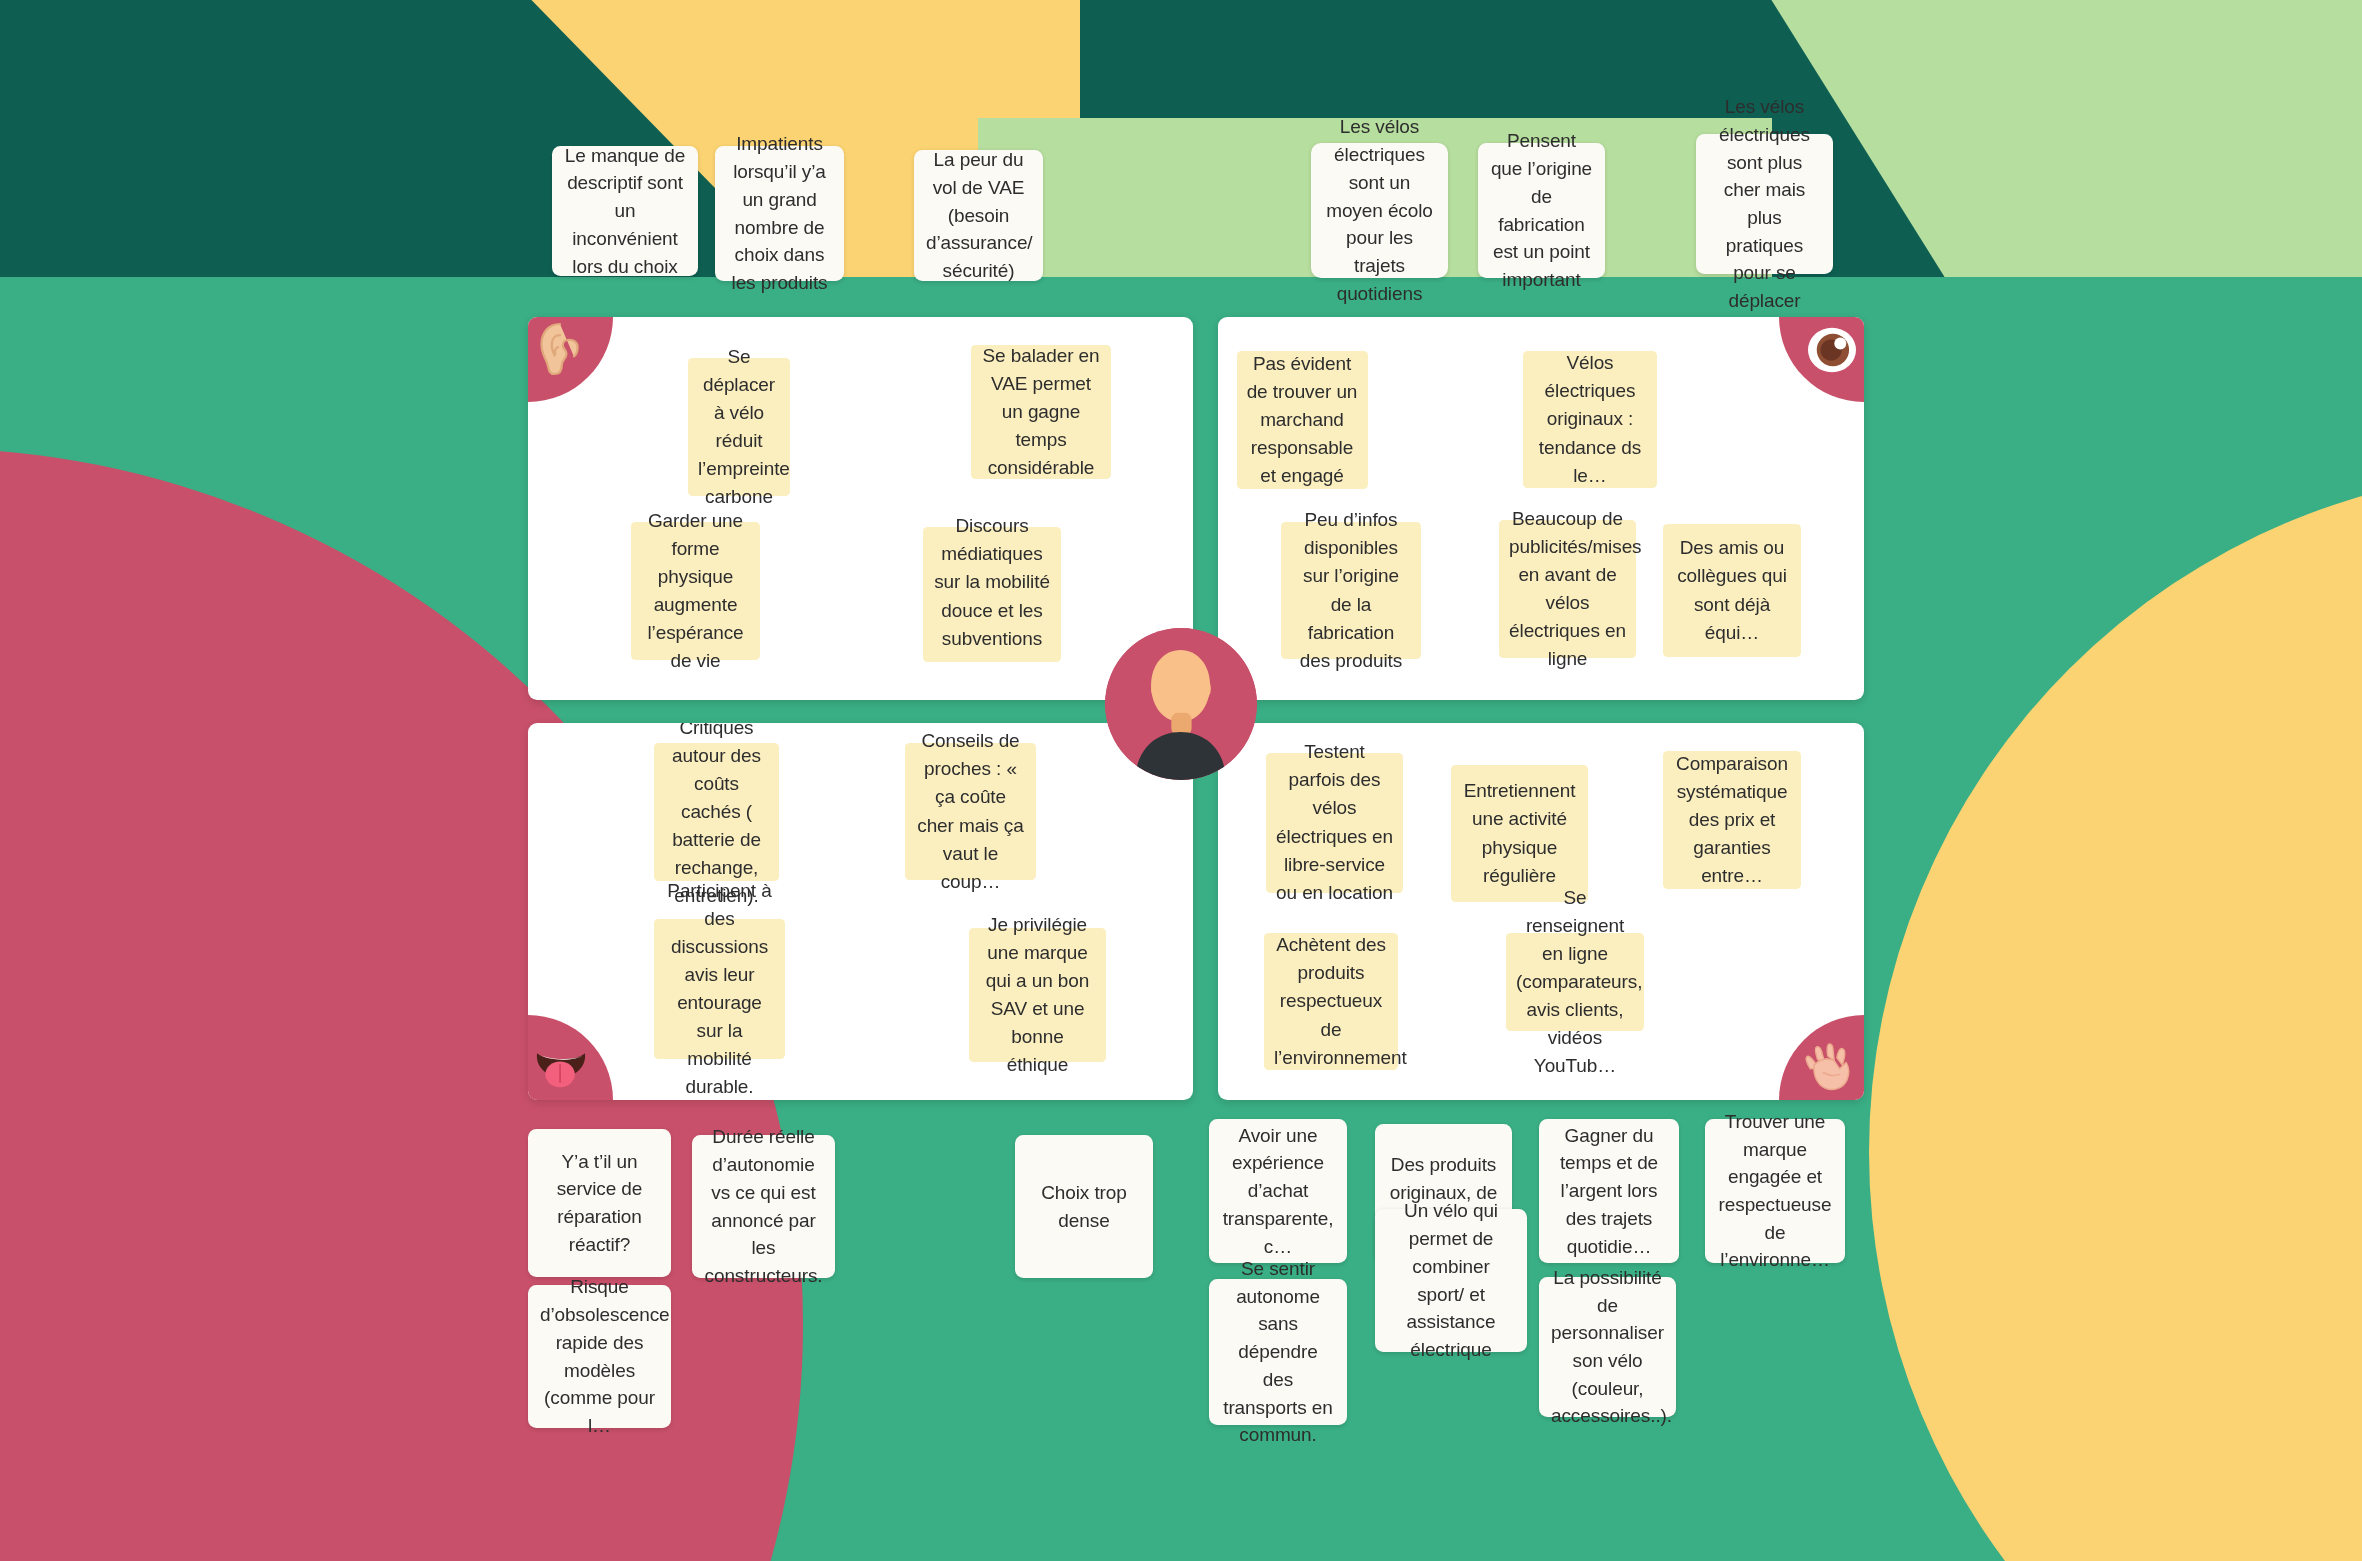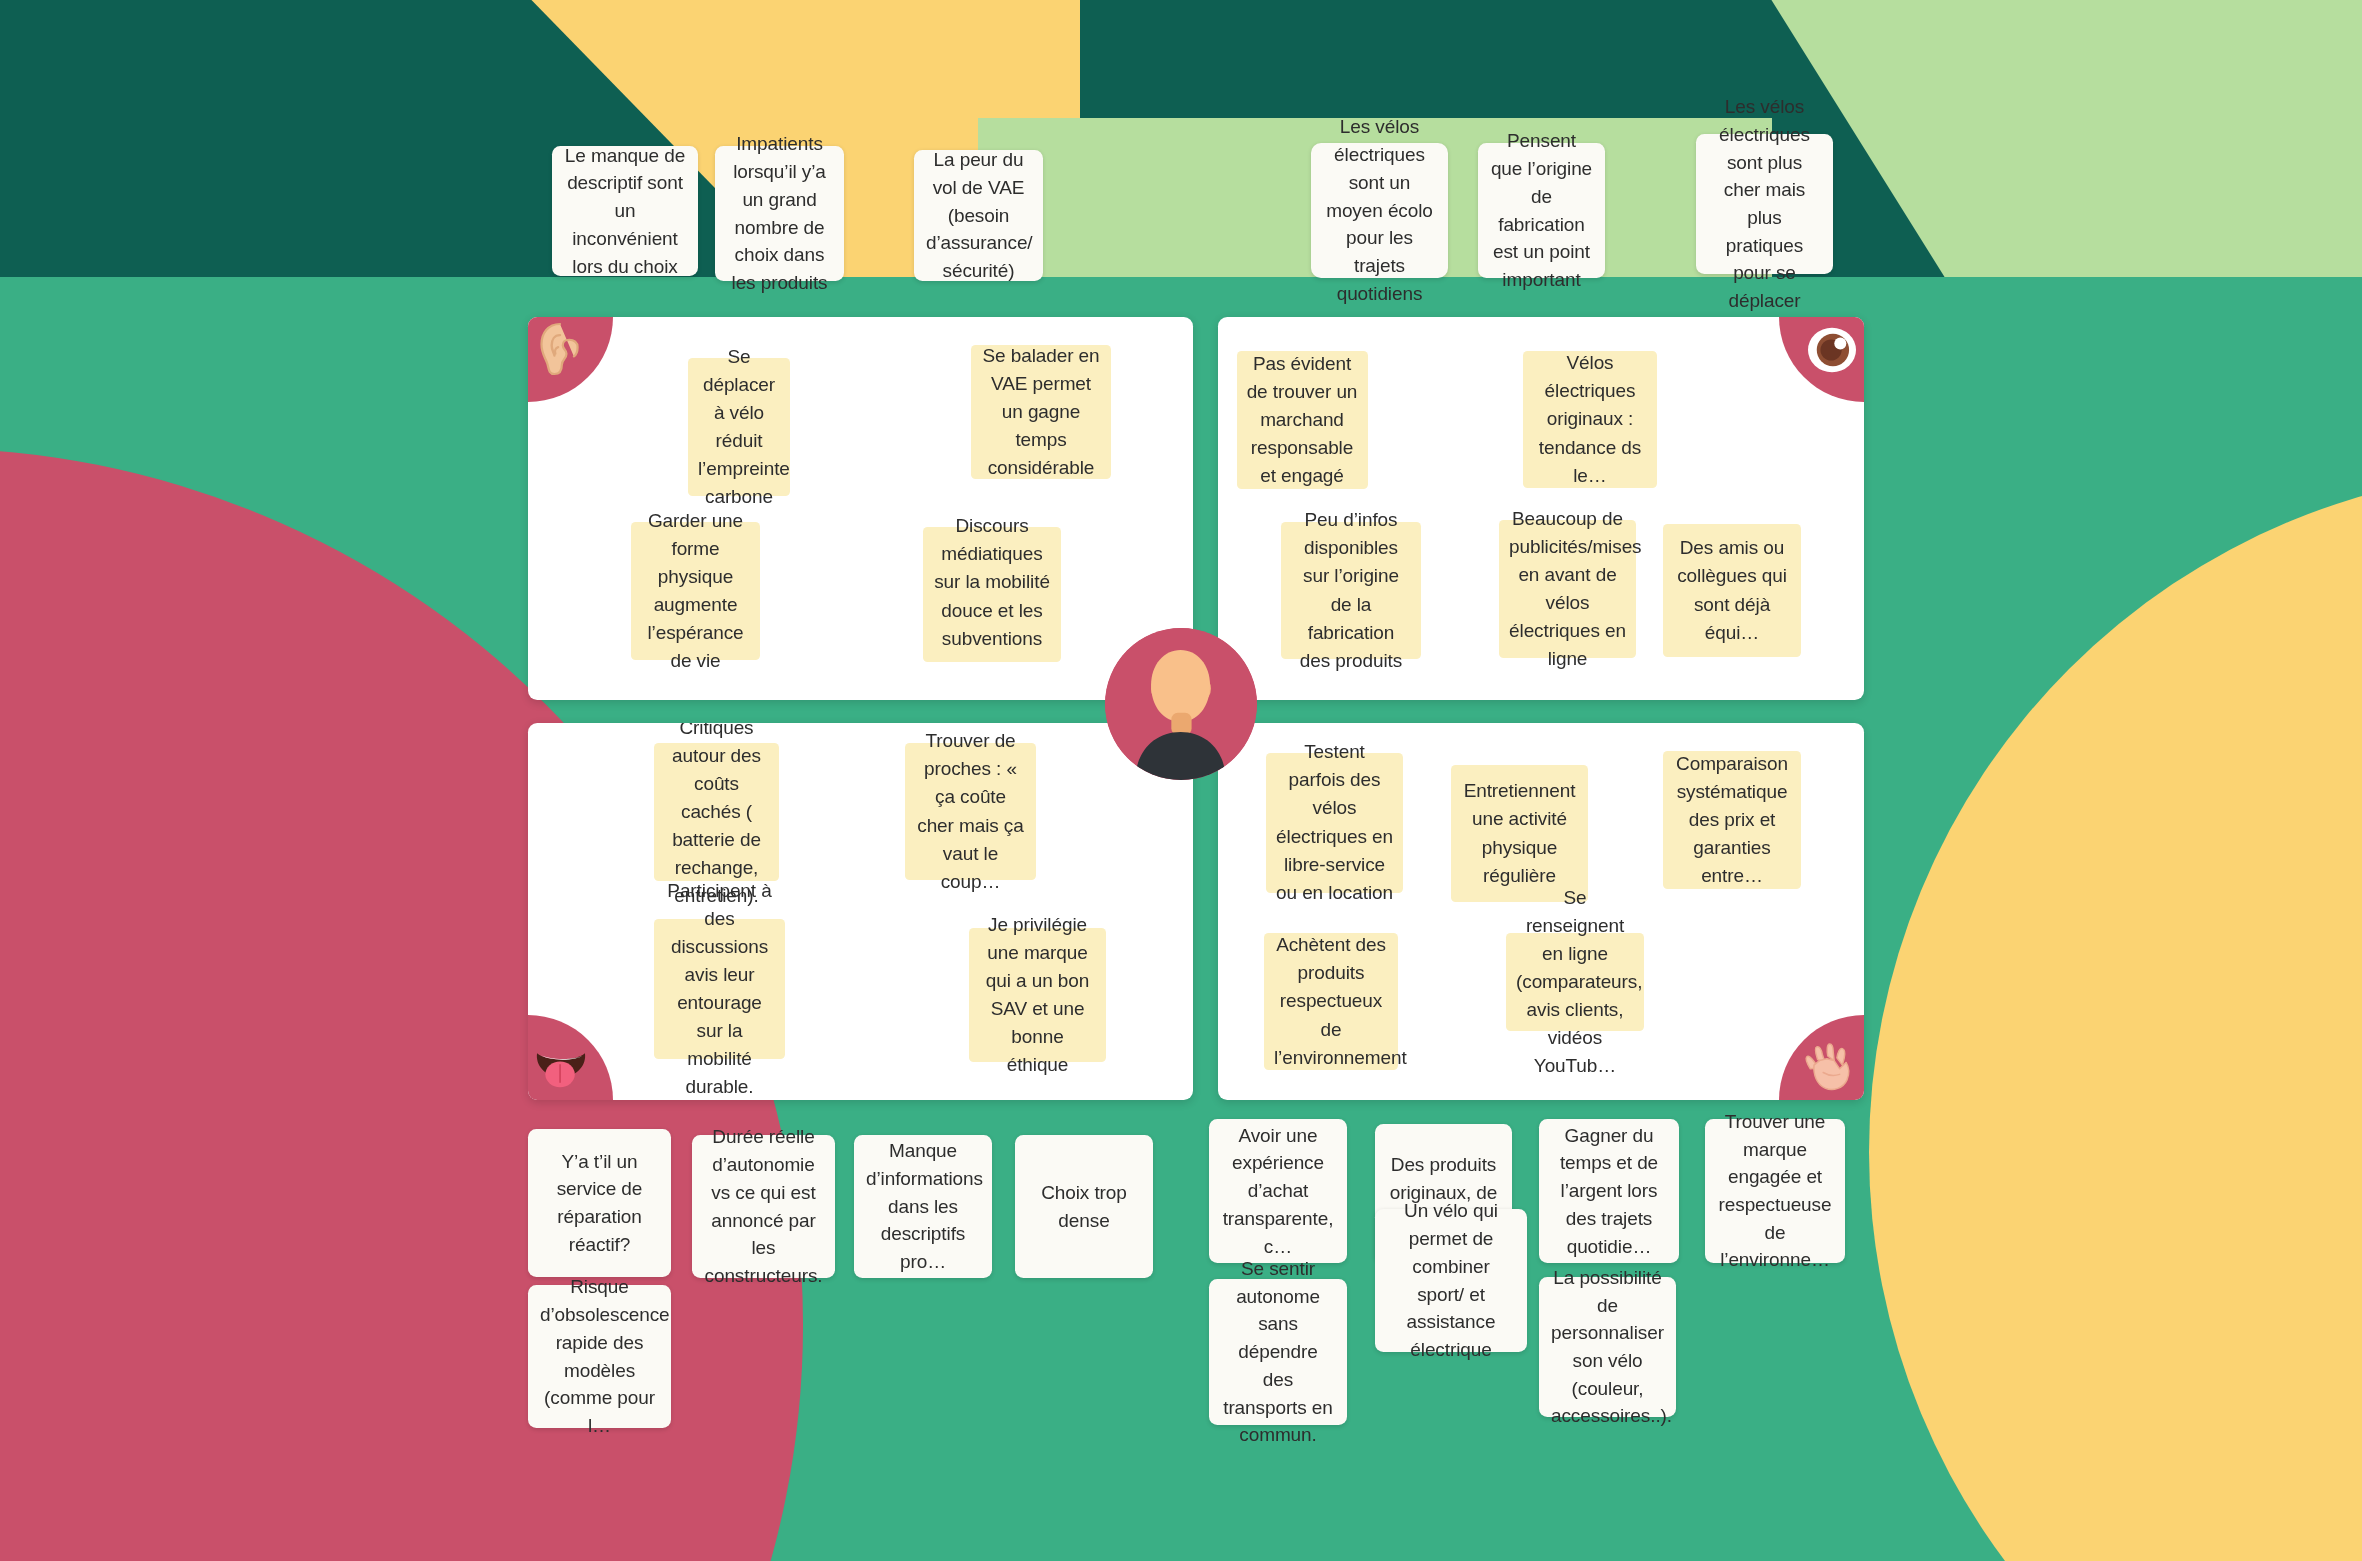--- a/index.html
+++ b/index.html
@@ -184,21 +184,21 @@
         <path d="M3 10c10 9 42 9 52 0 2 12-8 26-26 26S1 22 3 10z" fill="#4A2018"></path>
         <path d="M5 11c10 8 40 8 49 1-9 6-39 6-49-1z" fill="#FFFFFF"></path>
         <ellipse cx="28" cy="33" rx="16" ry="14" fill="#F2607E"></ellipse>
         <path d="M28 22v20" stroke="#D6445F" stroke-width="2" fill="none"></path>
       </svg>
     </div>
     <div class="sticky" style="left:126px;top:20px;width:125px;height:138px;">
       <span>Critiques autour des coûts cachés ( batterie de rechange, entretien).</span>
     </div>
     <div class="sticky" style="left:377px;top:20px;width:131px;height:137px;">
-      <span>Trouver de proches : « ça coûte cher mais ça vaut le coup…</span>
+      <span>Conseils de proches : « ça coûte cher mais ça vaut le coup…</span>
     </div>
     <div class="sticky" style="left:126px;top:196px;width:131px;height:140px;">
       <span>Participent à des discussions avis leur entourage sur la mobilité durable.</span>
     </div>
     <div class="sticky" style="left:441px;top:205px;width:137px;height:134px;">
       <span>Je privilégie une marque qui a un bon SAV et une bonne éthique</span>
     </div>
   </div>
 
   <div class="panel" style="left:1218px;top:723px;width:646px;height:377px;">
@@ -241,23 +241,20 @@
       <path d="M33 165c0-31 21-52 49-52s49 21 49 52z" fill="#2E3338"></path>
     </svg>
   </div>
 
   <div class="wcard" style="left:528px;top:1129px;width:143px;height:148px;">
     <span>Y’a t’il un service de réparation réactif?</span>
   </div>
   <div class="wcard" style="left:692px;top:1135px;width:143px;height:143px;">
     <span>Durée réelle d’autonomie vs ce qui est annoncé par les constructeurs.</span>
   </div>
-  <div class="wcard" style="left:854px;top:1135px;width:138px;height:143px;">
-    <span>Manque d’informations dans les descriptifs pro…</span>
-  </div>
   <div class="wcard" style="left:1015px;top:1135px;width:138px;height:143px;">
     <span>Choix trop dense</span>
   </div>
   <div class="wcard" style="left:528px;top:1285px;width:143px;height:143px;">
     <span>Risque d’obsolescence rapide des modèles (comme pour l…</span>
   </div>
 
   <div class="wcard" style="left:1209px;top:1119px;width:138px;height:144px;">
     <span>Avoir une expérience d’achat transparente, c…</span>
   </div>

